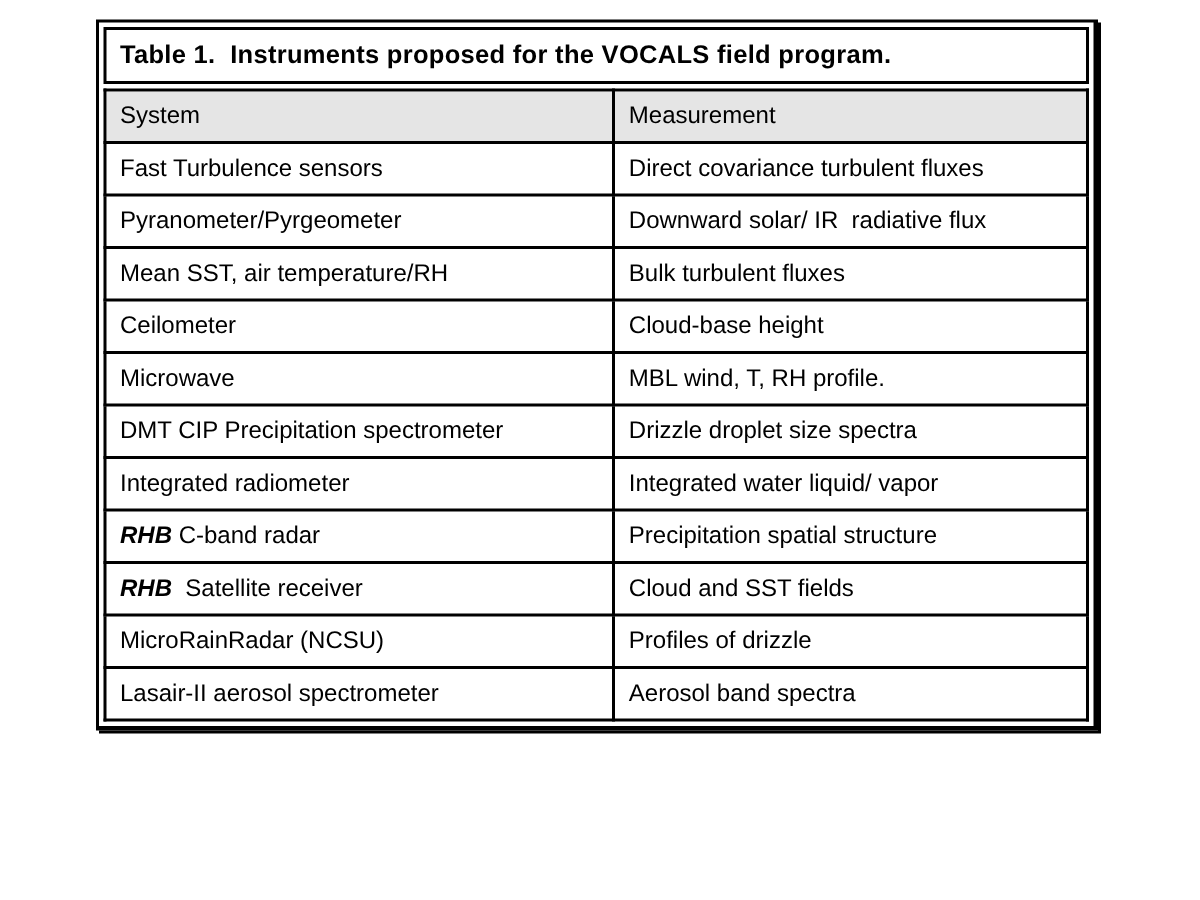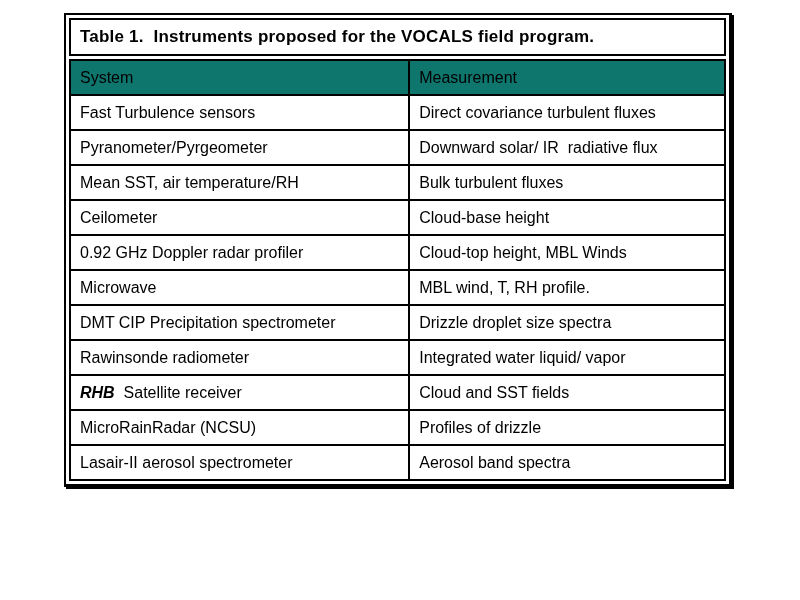--- a/index.html
+++ b/index.html
@@ -53,21 +53,21 @@
     color: #000;
     text-align: left;
     vertical-align: middle;
     height: 33px;
     padding: 0 4px 0 9px;
     white-space: pre-wrap;
     overflow: hidden;
   }
   table.grid th {
     font-weight: normal;
-    background: #0f766e;
+    background: #e5e5e5;
   }
   .col-system { width: 49.5%; }
   .rhb { font-weight: bold; font-style: italic; }
   
   tbody tr:nth-child(12) td.col-system { vertical-align: top; padding-top: 14px; }
   tbody tr:nth-child(12) td.col-measurement { vertical-align: bottom; padding-bottom: 5px; }
 </style>
 </head>
 <body>
 
@@ -94,34 +94,34 @@
           </tr>
           <tr>
             <td class="col-system">Mean SST, air temperature/RH</td>
             <td class="col-measurement">Bulk turbulent fluxes</td>
           </tr>
           <tr>
             <td class="col-system">Ceilometer</td>
             <td class="col-measurement">Cloud-base height</td>
           </tr>
           <tr>
-            <td class="col-system">0.92 GHz Doppler radar profiler</td>
-            <td class="col-measurement">Cloud-top height, MBL Winds</td>
-          </tr>
-          <tr>
             <td class="col-system">Microwave</td>
             <td class="col-measurement">MBL wind, T, RH profile.</td>
           </tr>
           <tr>
             <td class="col-system">DMT CIP Precipitation spectrometer</td>
             <td class="col-measurement">Drizzle droplet size spectra</td>
           </tr>
           <tr>
-            <td class="col-system">Rawinsonde radiometer</td>
+            <td class="col-system">Integrated radiometer</td>
             <td class="col-measurement">Integrated water liquid/ vapor</td>
+          </tr>
+          <tr>
+            <td class="col-system"><span class="rhb">RHB</span> C-band radar</td>
+            <td class="col-measurement">Precipitation spatial structure</td>
           </tr>
           <tr>
             <td class="col-system"><span class="rhb">RHB</span>  Satellite receiver</td>
             <td class="col-measurement">Cloud and SST fields</td>
           </tr>
           <tr>
             <td class="col-system">MicroRainRadar (NCSU)</td>
             <td class="col-measurement">Profiles of drizzle</td>
           </tr>
           <tr>

